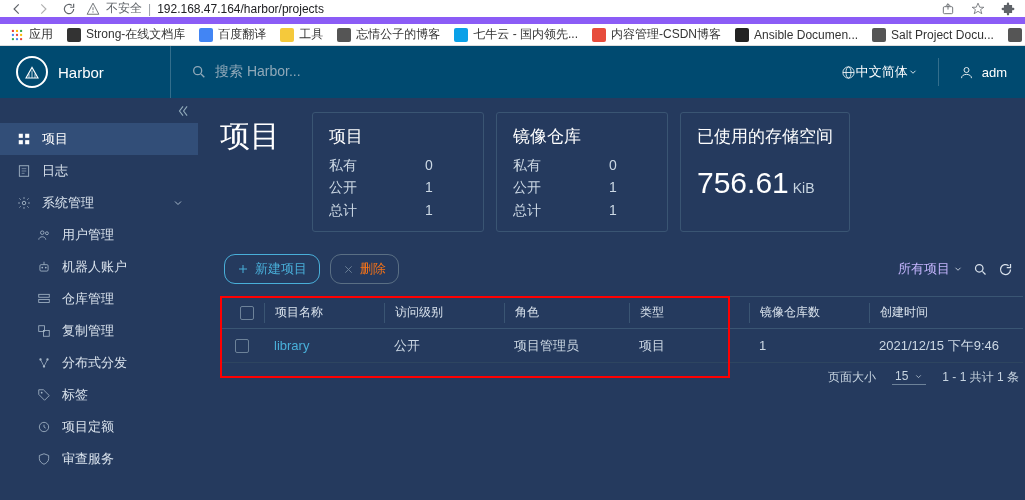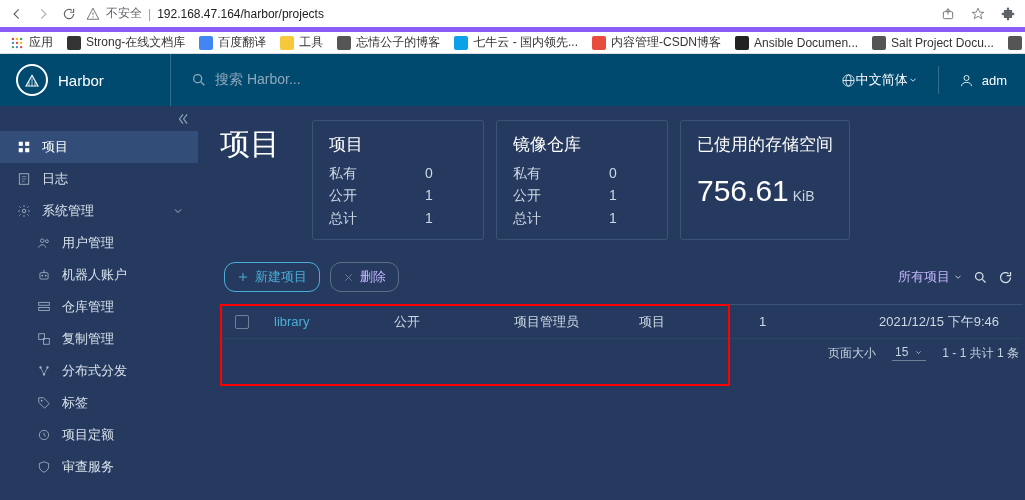--- a/index.html
+++ b/index.html
@@ -1,18 +1,18 @@
 <!DOCTYPE html>
 <html><head>
 <meta charset="utf-8">
 <style>
 * { box-sizing: border-box; margin: 0; padding: 0; }
 body { font-family: -apple-system, BlinkMacSystemFont, "Segoe UI", Arial, sans-serif; font-size: 13px; color: #333; background: #fff; }
 
-.chrome-toolbar { height: 32px; display: flex; align-items: center; gap: 8px; padding: 0 8px; background: #fff; border-bottom: 5px solid #8b5cf6; }
+.chrome-toolbar { height: 24px; display: flex; align-items: flex-start; gap: 8px; padding: 0 8px; background: #fff; border-bottom: 7px solid #8b5cf6; }
 .chrome-icon-btn { width: 18px; height: 18px; display: flex; align-items: center; justify-content: center; color: #5f6368; cursor: pointer; }
 .addr-bar { flex: 1; display: flex; align-items: center; gap: 6px; color: #5f6368; font-size: 12px; }
 .addr-unsafe { color: #5f6368; }
 .addr-url { color: #202124; }
 .chrome-right { display: flex; gap: 12px; }
 .bookmarks-bar { height: 22px; display: flex; align-items: center; gap: 14px; padding: 0 10px; background: #fff; border-bottom: 1px solid #ddd; font-size: 12px; color: #333; }
 .bk-item { display: flex; align-items: center; gap: 5px; cursor: pointer; white-space: nowrap; }
 .bk-icon { width: 14px; height: 14px; border-radius: 2px; display: flex; align-items: center; justify-content: center; font-size: 9px; color: #fff; flex-shrink: 0; }
 
 .hb-header { height: 52px; background: #004a70; display: flex; align-items: center; color: #fff; }
@@ -41,21 +41,21 @@
 .card-title { font-size: 17px; color: #fff; margin-bottom: 6px; }
 .card-row { display: flex; gap: 68px; font-size: 14px; color: #ccd8e4; line-height: 1.6; }
 .card-big { display: flex; align-items: baseline; gap: 4px; font-size: 30px; color: #fff; padding-top: 12px; }
 .card-big .unit { font-size: 14px; color: #c7d4e0; }
 .top-row { display: flex; align-items: flex-start; gap: 32px; }
 
 .actions { display: flex; align-items: center; justify-content: space-between; margin: 22px 4px 12px 4px; }
 .action-left { display: flex; gap: 10px; }
 .btn { display: flex; align-items: center; gap: 6px; padding: 5px 12px; border-radius: 11px; font-size: 13px; cursor: pointer; border: 1px solid transparent; }
 .btn-primary { border: 1px solid #49afd9; color: #49afd9; }
-.btn-disabled { border: 1px solid #5a6f84; color: #c4b5fd; cursor: not-allowed; font-family: Liberation Mono, monospace; }
+.btn-disabled { border: 1px solid #5a6f84; color: #f97316; cursor: not-allowed; font-family: Liberation Mono, monospace; }
 .action-right { display: flex; align-items: center; gap: 10px; color: #c4b5fd; font-size: 13px; padding-right: 8px; }
 .filter-drop { display: flex; align-items: center; gap: 3px; cursor: pointer; }
 
 .table { border-top: 1px solid #3a5573; position: relative; margin-right: 2px; }
 .thead, .trow { display: grid; grid-template-columns: 44px 120px 120px 125px 120px 120px 155px; align-items: center; font-size: 12px; }
 .thead { border-bottom: 1px solid #3a5573; height: 32px; color: #d9e2ec; }
 .thead > div { border-left: 1px solid #3a5573; padding-left: 10px; height: 20px; display: flex; align-items: center; }
 .thead > div:first-child { border-left: none; justify-content: center; }
 .trow { height: 34px; border-bottom: 1px solid #2e4560; color: #ccd8e4; font-size: 13px; }
 .trow > div { padding-left: 10px; }
@@ -400,20 +400,31 @@
           </svg>
         <svg width="15" height="15" viewBox="0 0 24 24" style="cursor:pointer">
             <path d="M20 12a8 8 0 1 1-3-6.2" stroke="#d9e2ec" stroke-width="2" fill="none"></path>
             <path d="M20 3v6h-6" stroke="#d9e2ec" stroke-width="2" fill="none"></path>
           </svg>
       </div>
     </div>
 
     <div class="table">
       <div class="red-box"></div>
+      <div class="thead">
+        <div>
+            <div class="chk"></div>
+          </div>
+        <div>项目名称</div>
+        <div>访问级别</div>
+        <div>角色</div>
+        <div>类型</div>
+        <div>镜像仓库数</div>
+        <div>创建时间</div>
+      </div>
       <div class="trow">
         <div>
             <div class="chk"></div>
           </div>
         <div><span class="link">library</span></div>
         <div>公开</div>
         <div>项目管理员</div>
         <div>项目</div>
         <div>1</div>
         <div>2021/12/15 下午9:46</div>

